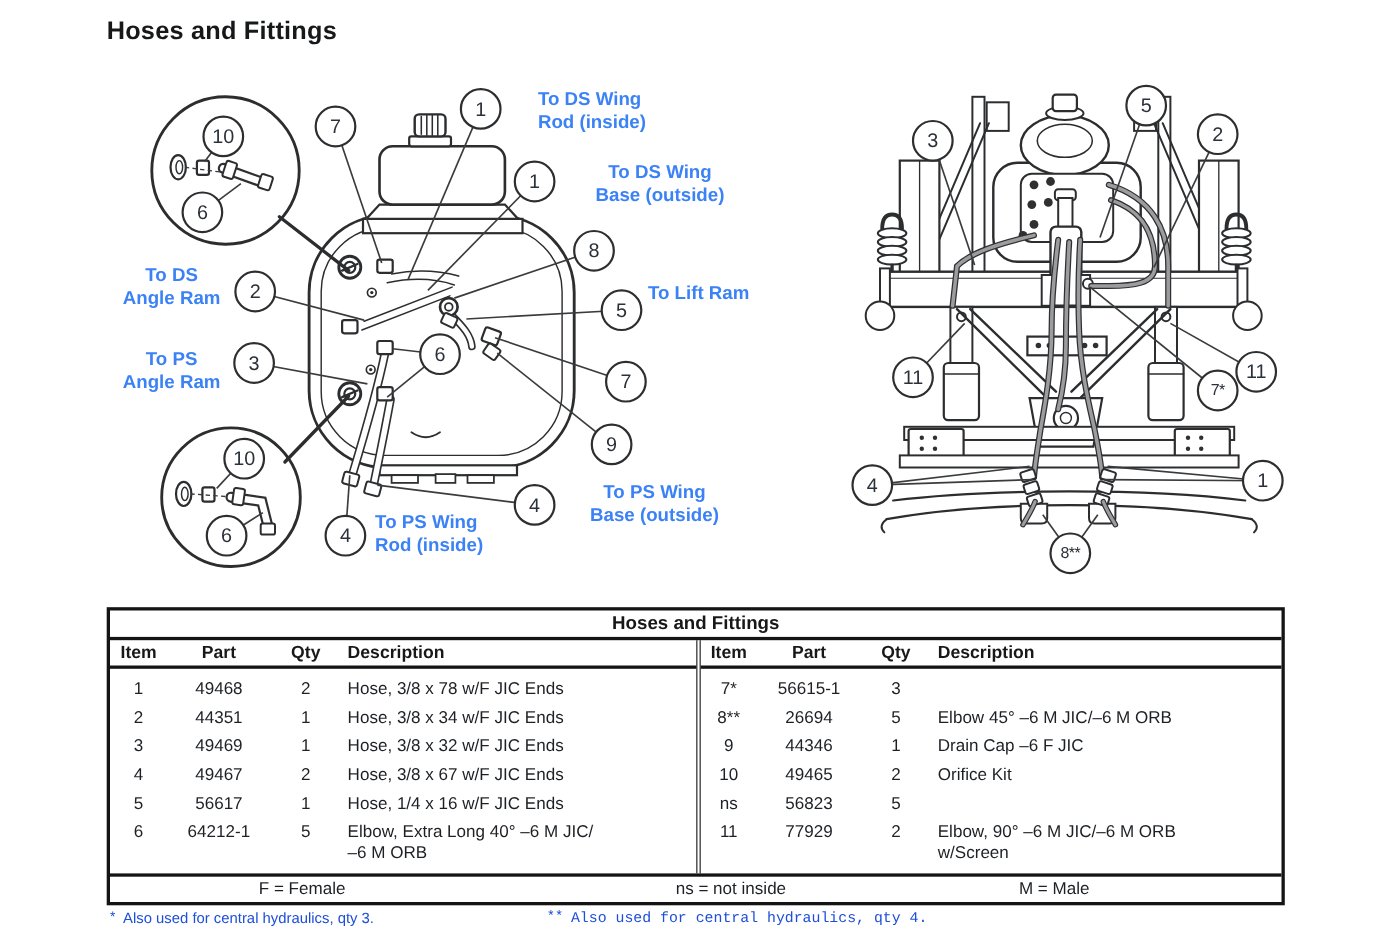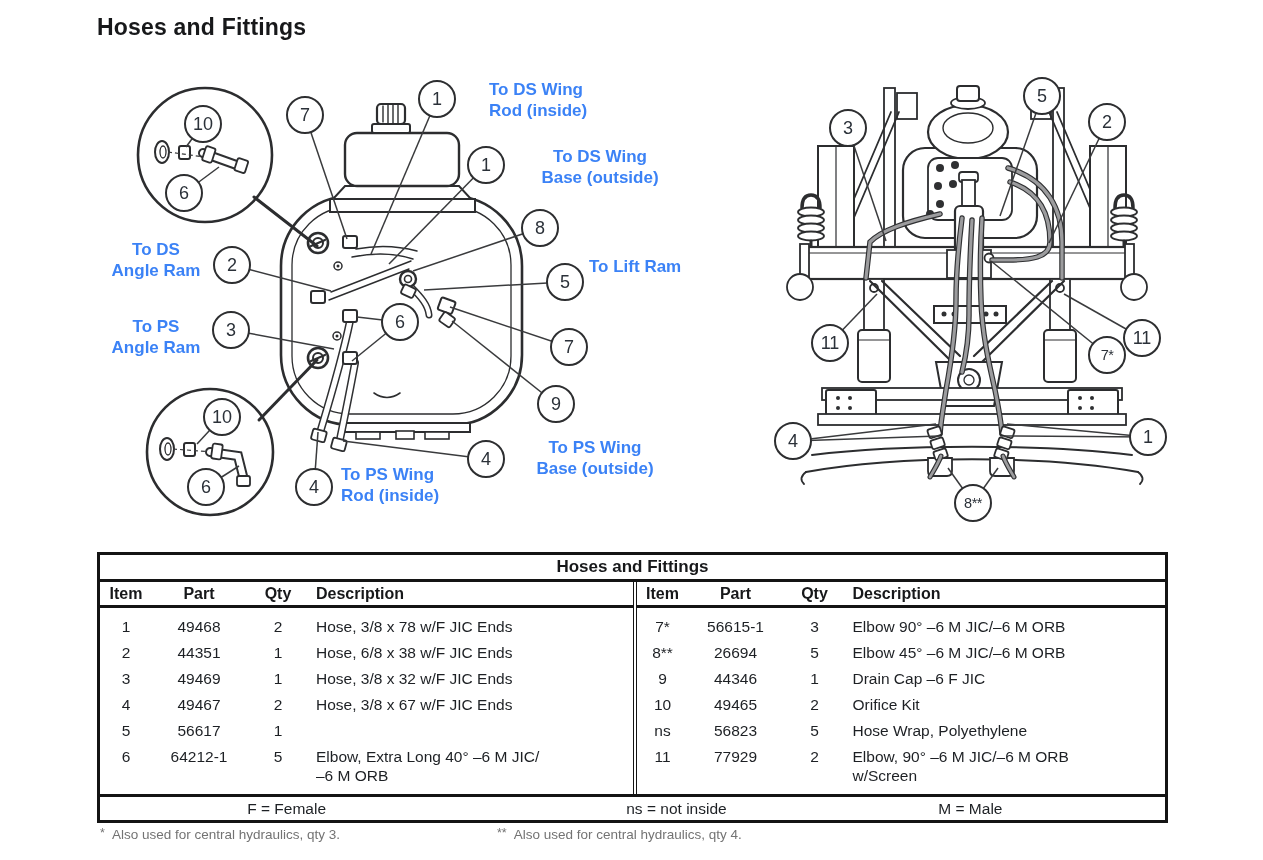--- a/index.html
+++ b/index.html
@@ -46,25 +46,25 @@
     display:grid;grid-template-columns:52px 94px 64px 1fr;
     font-weight:bold;font-size:16px;height:23px;align-items:center;
     border-bottom:3px solid #141414;color:#17181a;
   }
   .pt-rows{height:186px;padding-top:5px;box-sizing:border-box;}
   .pt-row{display:grid;grid-template-columns:52px 94px 64px 1fr;
     font-size:15.5px;line-height:19px;padding:3.5px 0;}
   .pt-row .c,.pt-header .c{text-align:center;}
   .pt-row .desc,.pt-header .desc{padding-left:6px;padding-right:8px;white-space:pre-line;}
   .pt-legend{position:relative;height:23px;border-top:3px solid #141414;font-size:15.5px;}
-  .pt-legend span{position:absolute;top:50%;transform:translate(-50%,-50%);white-space:nowrap;margin-left:12px;}
+  .pt-legend span{position:absolute;top:50%;transform:translate(-50%,-50%);white-space:nowrap;}
   .legend-f{left:16.4%;} .legend-ns{left:53%;} .legend-m{left:80.6%;}
-  .footnote{position:absolute;font-size:13.5px;color:#737373;white-space:nowrap;}
+  .footnote{position:absolute;font-size:13.5px;color:#1d4ed8;white-space:nowrap;}
   .footnote .fn-marker{vertical-align:2px;font-size:12.5px;margin-right:7px;}
-  .fn-1{left:100px;top:826px;} .fn-2{left:497px;top:826px;}
+  .fn-1{left:100px;top:826px;} .fn-2{left:497px;top:826px;font-family:Liberation Mono, monospace;}
 </style>
 </head>
 <body>
 
 <div class="page">
 
   <h1 class="page-title">Hoses and Fittings</h1>
 
   <svg class="art" style="left:90px;top:60px" width="620" height="480" viewBox="90 60 620 480">
 
@@ -406,38 +406,39 @@
           <div class="pt-row">
             <div class="c">1</div>
             <div class="c">49468</div>
             <div class="c">2</div>
             <div class="desc">Hose, 3/8 x 78 w/F JIC Ends</div>
           </div>
           <div class="pt-row">
             <div class="c">2</div>
             <div class="c">44351</div>
             <div class="c">1</div>
-            <div class="desc">Hose, 6/8 x 38 w/F JIC Ends</div>
+            <div class="desc">Hose, 3/8 x 34 w/F JIC Ends</div>
           </div>
           <div class="pt-row">
             <div class="c">3</div>
             <div class="c">49469</div>
             <div class="c">1</div>
             <div class="desc">Hose, 3/8 x 32 w/F JIC Ends</div>
           </div>
           <div class="pt-row">
             <div class="c">4</div>
             <div class="c">49467</div>
             <div class="c">2</div>
             <div class="desc">Hose, 3/8 x 67 w/F JIC Ends</div>
           </div>
           <div class="pt-row">
             <div class="c">5</div>
             <div class="c">56617</div>
             <div class="c">1</div>
+            <div class="desc">Hose, 1/4 x 16 w/F JIC Ends</div>
           </div>
           <div class="pt-row">
             <div class="c">6</div>
             <div class="c">64212-1</div>
             <div class="c">5</div>
             <div class="desc">Elbow, Extra Long 40° –6 M JIC/
 –6 M ORB</div>
           </div>
         </div>
       </div>
@@ -447,21 +448,20 @@
           <div class="c">Item</div>
           <div class="c">Part</div>
           <div class="c">Qty</div>
           <div class="desc">Description</div>
         </div>
         <div class="pt-rows">
           <div class="pt-row">
             <div class="c">7*</div>
             <div class="c">56615-1</div>
             <div class="c">3</div>
-            <div class="desc">Elbow 90° –6 M JIC/–6 M ORB</div>
           </div>
           <div class="pt-row">
             <div class="c">8**</div>
             <div class="c">26694</div>
             <div class="c">5</div>
             <div class="desc">Elbow 45° –6 M JIC/–6 M ORB</div>
           </div>
           <div class="pt-row">
             <div class="c">9</div>
             <div class="c">44346</div>
@@ -471,21 +471,20 @@
           <div class="pt-row">
             <div class="c">10</div>
             <div class="c">49465</div>
             <div class="c">2</div>
             <div class="desc">Orifice Kit</div>
           </div>
           <div class="pt-row">
             <div class="c">ns</div>
             <div class="c">56823</div>
             <div class="c">5</div>
-            <div class="desc">Hose Wrap, Polyethylene</div>
           </div>
           <div class="pt-row">
             <div class="c">11</div>
             <div class="c">77929</div>
             <div class="c">2</div>
             <div class="desc">Elbow, 90° –6 M JIC/–6 M ORB
 w/Screen</div>
           </div>
         </div>
       </div>

